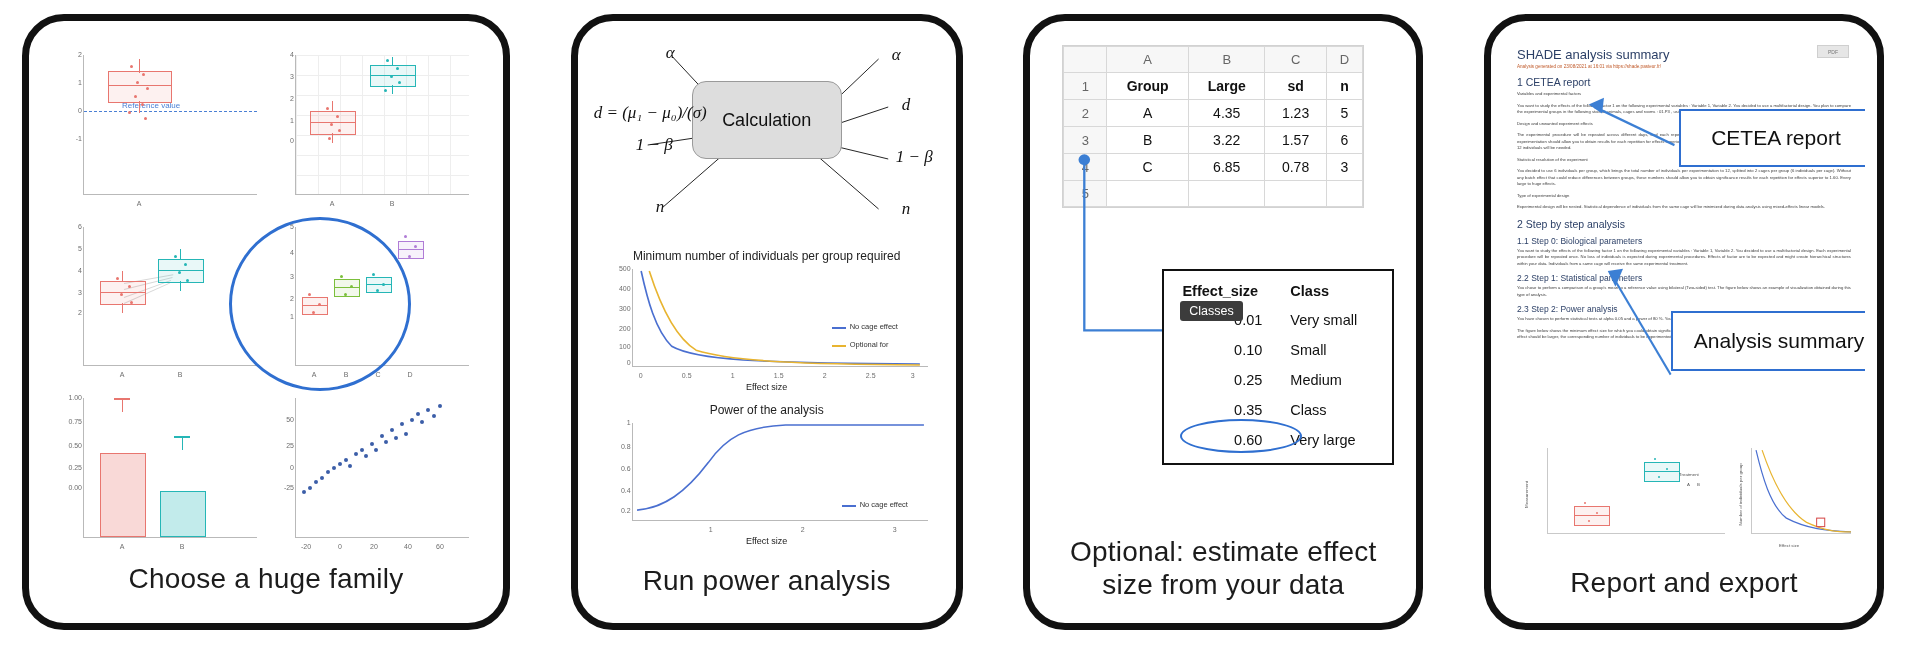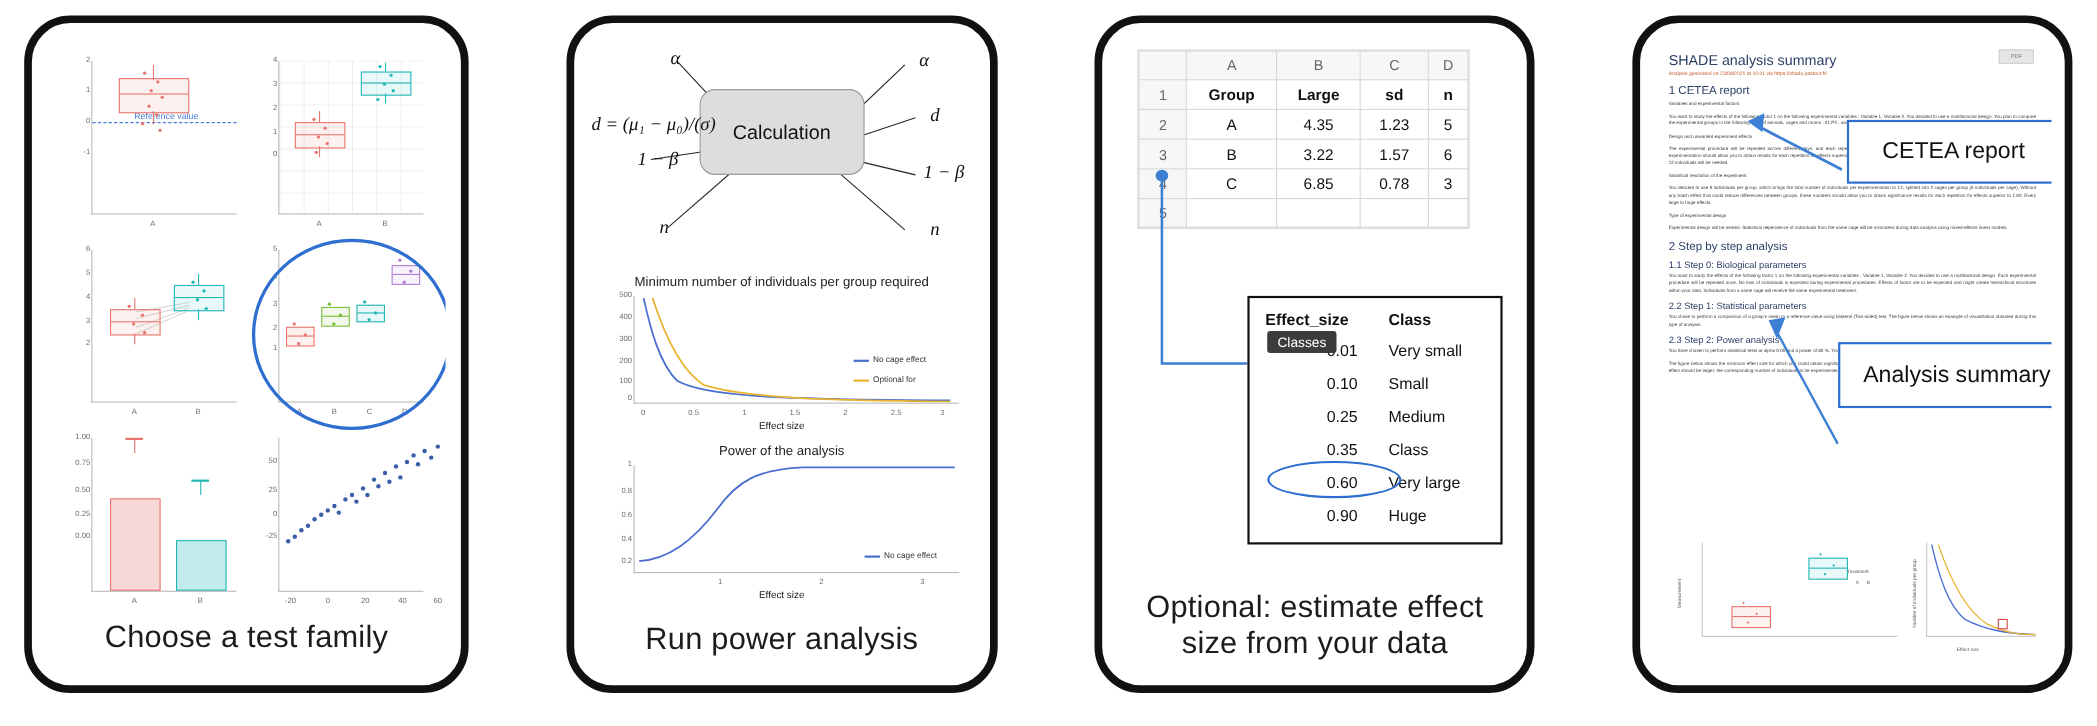--- a/index.html
+++ b/index.html
@@ -41,21 +41,21 @@
     letter-spacing: 0.2px;
   }
   .panel-body {
     position: relative;
     flex: 1 1 auto;
     width: 100%;
     overflow: hidden;
   }
 
   
-  #panel1 { width: 404px; height: 616px; padding: 18px 14px 12px; }
+  #panel1 { width: 488px; height: 616px; padding: 18px 14px 12px; }
   #panel1 .panel-caption { margin-bottom: 16px; }
   .p1-grid {
     position: absolute;
     inset: 10px 14px 4px 14px;
     display: grid;
     grid-template-columns: 1fr 1fr;
     grid-template-rows: 1fr 1fr 1fr;
     gap: 6px;
   }
   .mini {
@@ -199,21 +199,21 @@
     width: 228px;
     border: 2px solid #111;
     background: #fff;
     padding: 10px 0 8px;
   }
   .effect-card table { border-collapse: collapse; width: 100%; font-size: 14.5px; }
   .effect-card td { padding: 7px 14px; color: #111; }
   .effect-card td.num { text-align: right; width: 84px; }
   .effect-card td.cls { text-align: left; }
   .effect-card th { font-weight: bold; font-size: 14.5px; color: #111; padding: 2px 14px 6px; }
-  .effect-card th.num { text-align: left; }
+  .effect-card th.num { text-align: center; }
   .effect-card th.cls { text-align: left; }
   .tooltip {
     position: absolute;
     left: 16px; top: 30px;
     background: #3c3c3c;
     color: #fff;
     font-size: 12.5px;
     padding: 3px 9px;
     border-radius: 3px;
   }
@@ -453,21 +453,21 @@
             <div class="xtick" style="left:44px;">0</div>
             <div class="xtick" style="left:78px;">20</div>
             <div class="xtick" style="left:112px;">40</div>
             <div class="xtick" style="left:144px;">60</div>
           </div>
         </div>
       </div>
 
       <div class="circle-highlight" style="left:186px; top:178px; width:176px; height:168px;"></div>
     </div>
-    <div class="panel-caption">Choose a test family</div>
+    <div class="panel-caption">Choose a huge family</div>
   </div>
 
   <div class="panel" id="panel2">
     <div class="panel-body">
 
       <div class="calc-area">
         <svg class="arrowsvg" viewBox="0 0 368 210" preserveAspectRatio="none">
 
           <line x1="86" y1="20" x2="150" y2="86" stroke="#222" stroke-width="1"></line>
           <line x1="60" y1="108" x2="150" y2="95" stroke="#222" stroke-width="1"></line>
@@ -626,24 +626,20 @@
             <td class="cls">Medium</td>
           </tr>
           <tr>
             <td class="num">0.35</td>
             <td class="cls">Class</td>
           </tr>
           <tr>
             <td class="num">0.60</td>
             <td class="cls">Very large</td>
           </tr>
-          <tr>
-            <td class="num">0.90</td>
-            <td class="cls">Huge</td>
-          </tr>
         </tbody>
           </table>
         <div class="tooltip">Classes</div>
         <div class="ellipse-highlight" style="left:16px; top:148px; width:118px; height:30px;"></div>
       </div>
 
     </div>
     <div class="panel-caption">
       <span>Optional: estimate effect</span><br>
       <span>size from your data</span>
@@ -722,15 +718,16 @@
       </svg>
 
       <div class="callout" style="left:168px; top:274px; width:212px; height:56px;">
         <span>Analysis summary</span>
       </div>
       <div class="callout" style="left:176px; top:72px; width:190px; height:54px;">
         <span>CETEA report</span>
       </div>
 
     </div>
+    <div class="panel-caption">Report and export</div>
   </div>
 
 </div>
 
 </body></html>

